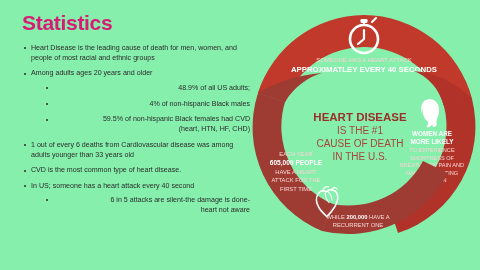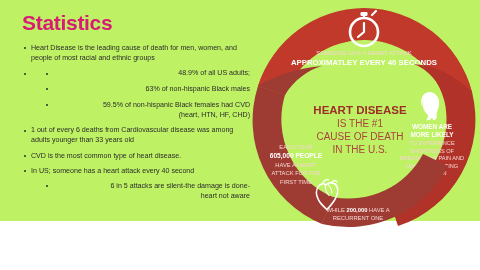--- a/index.html
+++ b/index.html
@@ -4,22 +4,22 @@
 <title>Statistics Slide</title>
 <style>
   * { margin:0; padding:0; box-sizing:border-box; }
   html, body {
     width:480px; height:270px;
     overflow:hidden;
     font-family:"Liberation Sans", sans-serif;
   }
   #slide {
     position:relative;
-    width:480px; height:221px;
-    background:#bef264;
+    width:480px; height:270px;
+    background:#86efac;
   }
 
   
   #left-col {
     position:absolute;
     left:22px; top:12px;
     width:228px; height:248px;
   }
   #page-title {
     font-size:21px;
@@ -65,21 +65,21 @@
     position:absolute;
     left:2px; top:4.2px;
     width:2px; height:2px;
     border-radius:50%;
     background:#2b2b2b;
   }
 
   
   #infographic {
     position:absolute;
-    left:248px; top:0;
+    left:248px; top:7px;
     width:232px; height:246px;
   }
   #infographic svg { display:block; width:100%; height:100%; }
 
   .arc-label { fill:#ffffff; font-family:"Liberation Sans", sans-serif; }
   .arc-bold  { font-weight:bold; }
   .arc-soft  { fill:#f6d5d2; }
   .center-main {
     fill:#9c2f2a; font-weight:bold;
     font-family:"Liberation Sans", sans-serif;
@@ -96,23 +96,24 @@
 
   <div id="left-col">
 
     <div id="page-title">Statistics</div>
 
     <ul class="bullets">
 
       <li>Heart Disease is the leading cause of death for men, women, and people of most racial and ethnic groups</li>
 
       <li>
+        <span>Among adults ages 20 years and older</span>
         <ul class="sub">
           <li>48.9% of all US adults;</li>
-          <li>63% of non-hispanic Black males</li>
+          <li>4% of non-hispanic Black males</li>
           <li>
             <span>59.5% of non-hispanic Black females had CVD</span>
             <br>
             <span>(heart, HTN, HF, CHD)</span>
           </li>
         </ul>
       </li>
 
       <li>1 out of every 6 deaths from Cardiovascular disease was among adults younger than 33 years old</li>
 

